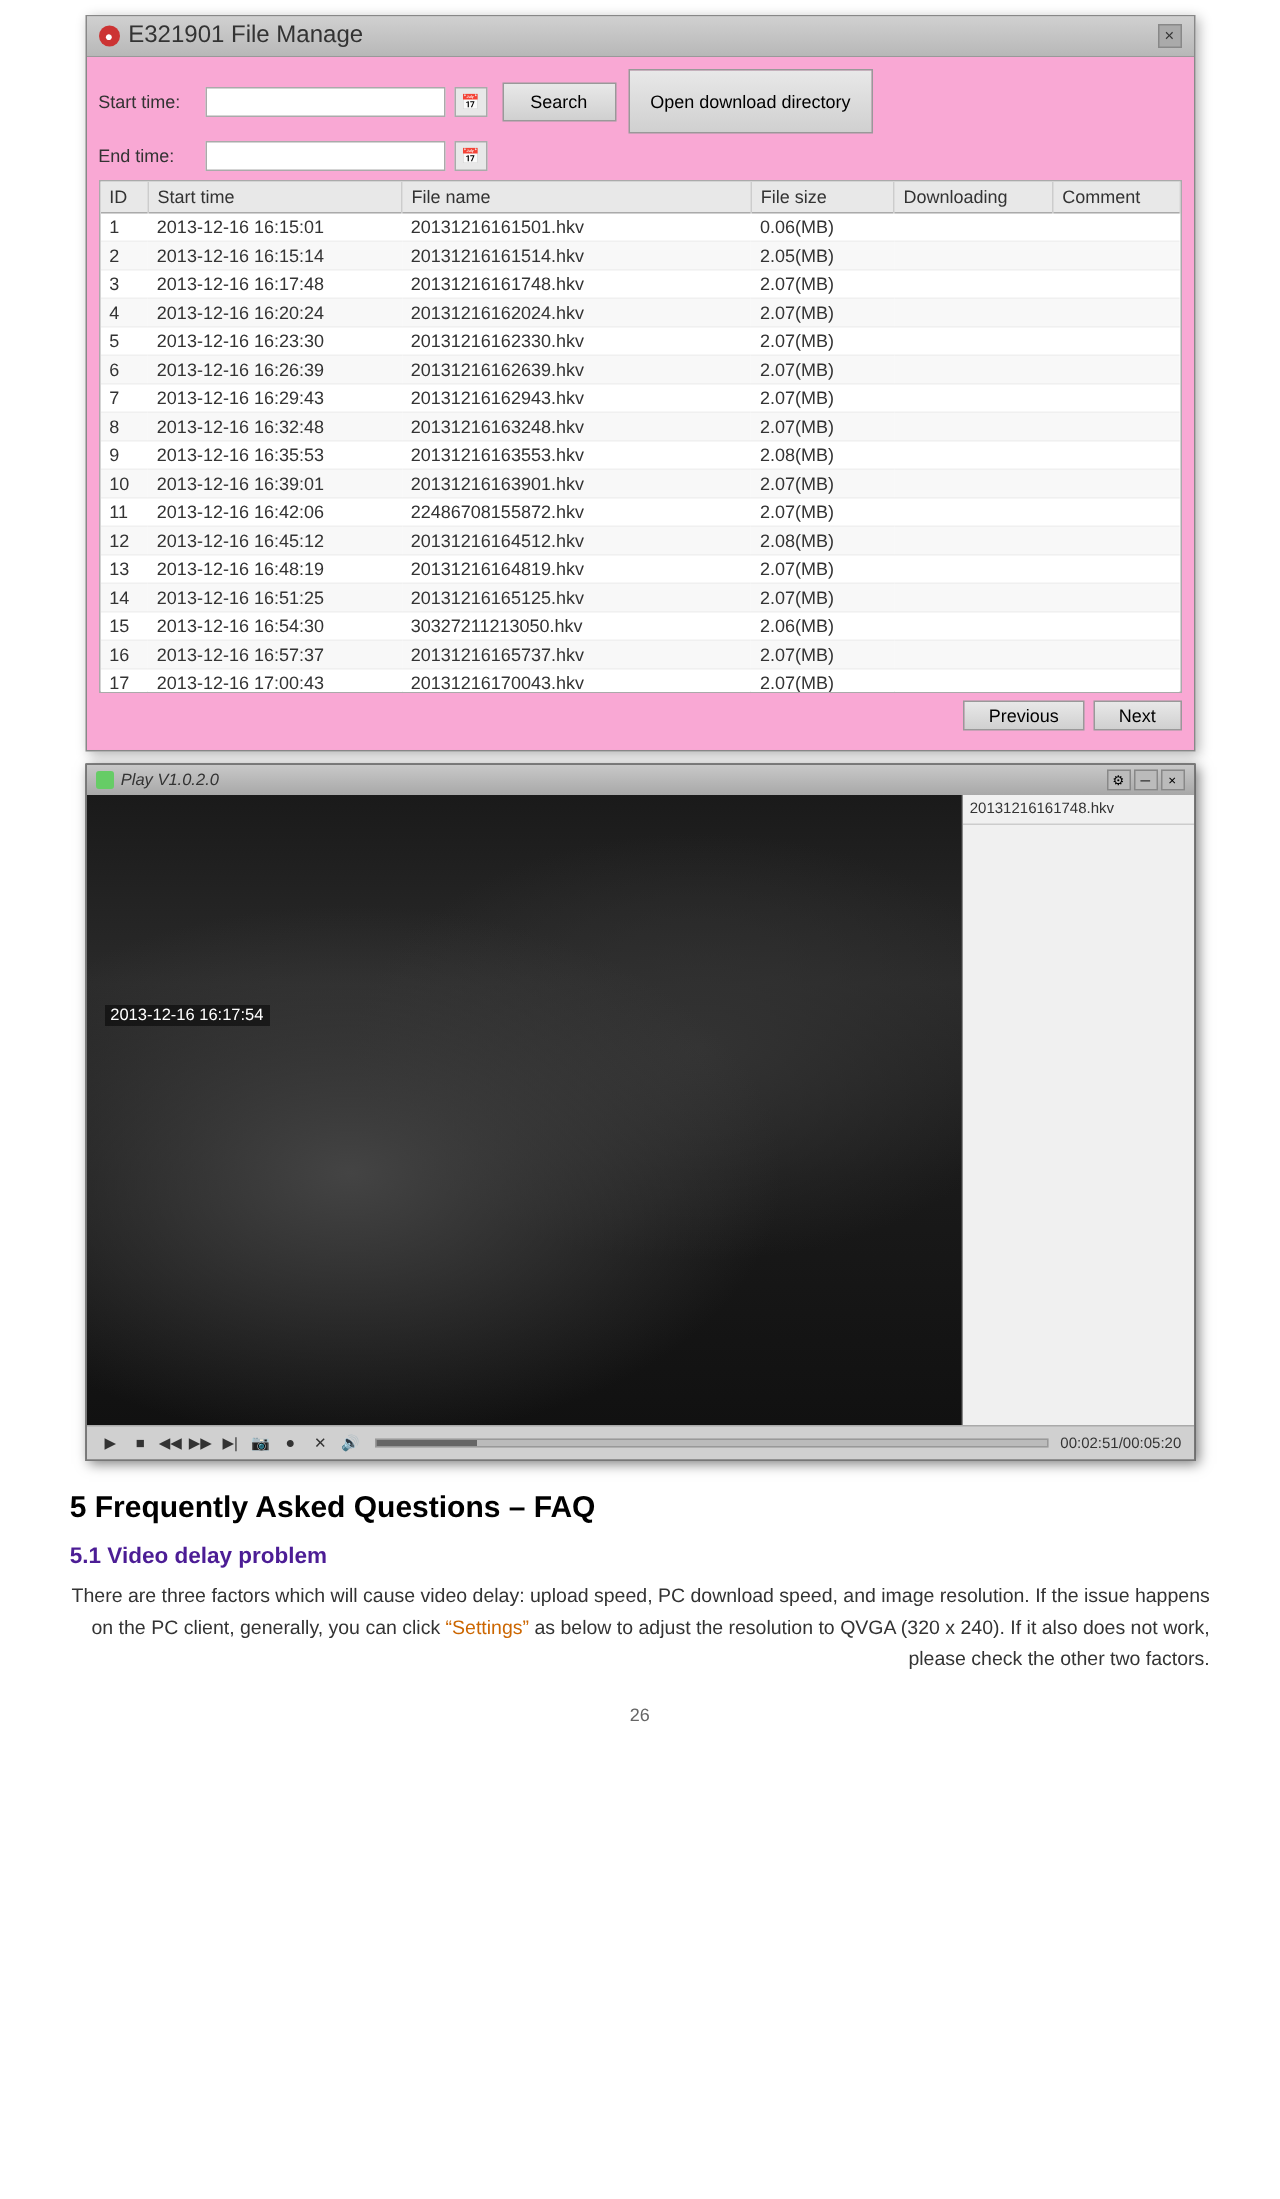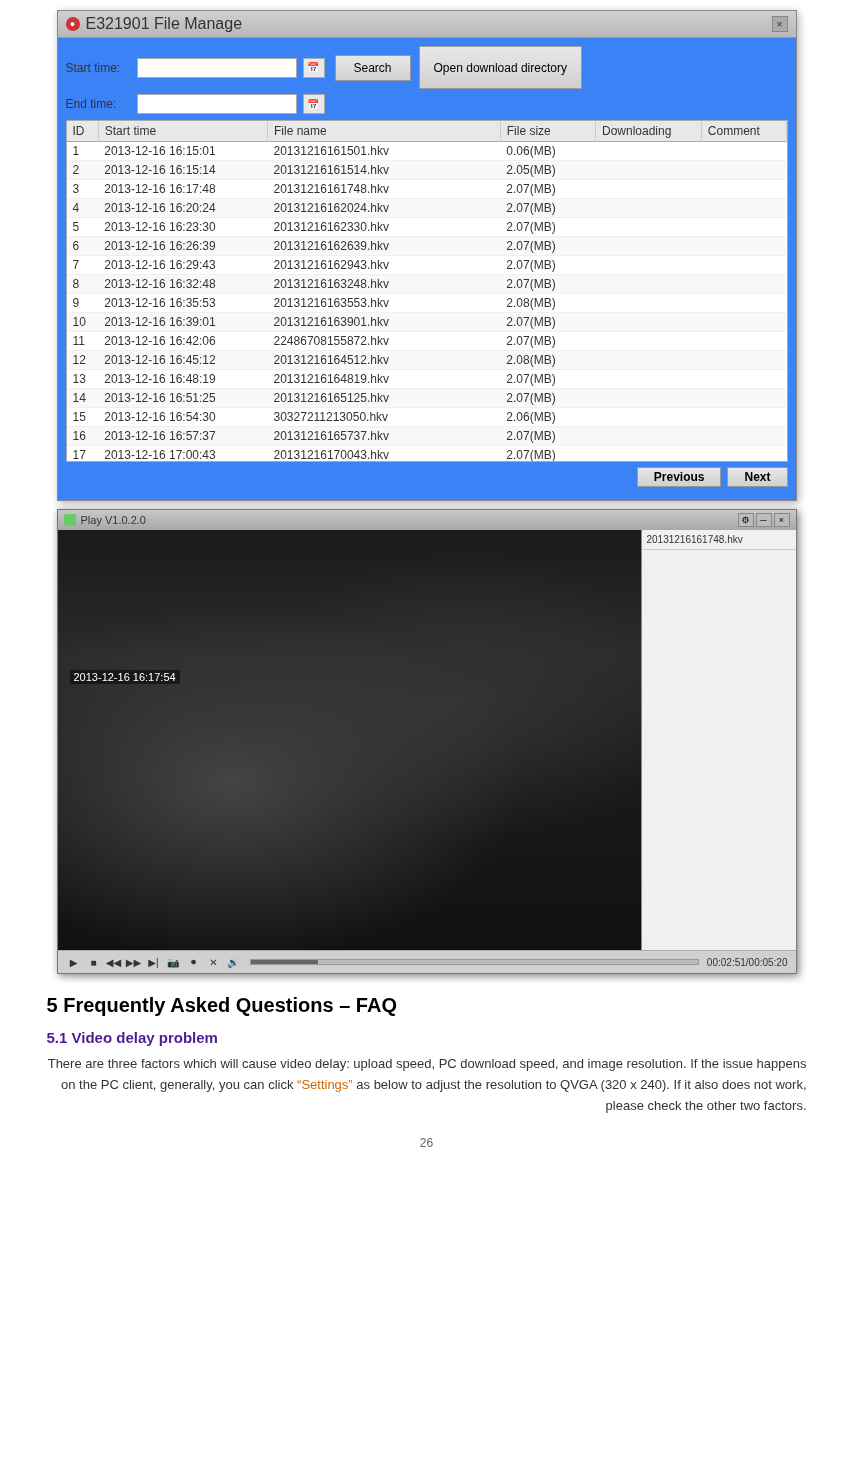--- a/index.html
+++ b/index.html
@@ -54,21 +54,21 @@
       border: 1px solid #888;
       display: flex;
       align-items: center;
       justify-content: center;
       font-size: 11px;
       cursor: pointer;
       color: #333;
     }
     .dialog-body {
       padding: 8px;
-      background: #3b82f6;
+      background: #f9a8d4;
     }
     .filter-row {
       display: flex;
       align-items: center;
       margin-bottom: 5px;
       gap: 6px;
     }
     .filter-label {
       font-size: 12px;
       color: #333;
@@ -163,21 +163,20 @@
       gap: 6px;
       margin-top: 5px;
       padding-bottom: 5px;
     }
     .prev-btn, .next-btn {
       background: linear-gradient(to bottom, #e8e8e8, #d0d0d0);
       border: 1px solid #999;
       padding: 2px 16px;
       font-size: 12px;
       cursor: pointer;
-      font-weight: bold;
     }
 
     
     .player-dialog {
       width: 740px;
       margin: 8px auto 0 auto;
       border: 1px solid #777;
       background: #2a2a2a;
       box-shadow: 2px 2px 8px rgba(0,0,0,0.5);
     }
@@ -195,20 +194,21 @@
     }
     .player-title-icon {
       width: 12px;
       height: 12px;
       background: #66cc66;
       border-radius: 2px;
     }
     .player-title-text {
       font-size: 11px;
       color: #333;
+      font-style: italic;
     }
     .player-title-controls {
       display: flex;
       gap: 2px;
     }
     .player-ctrl-btn {
       width: 16px;
       height: 14px;
       background: #bbb;
       border: 1px solid #888;

